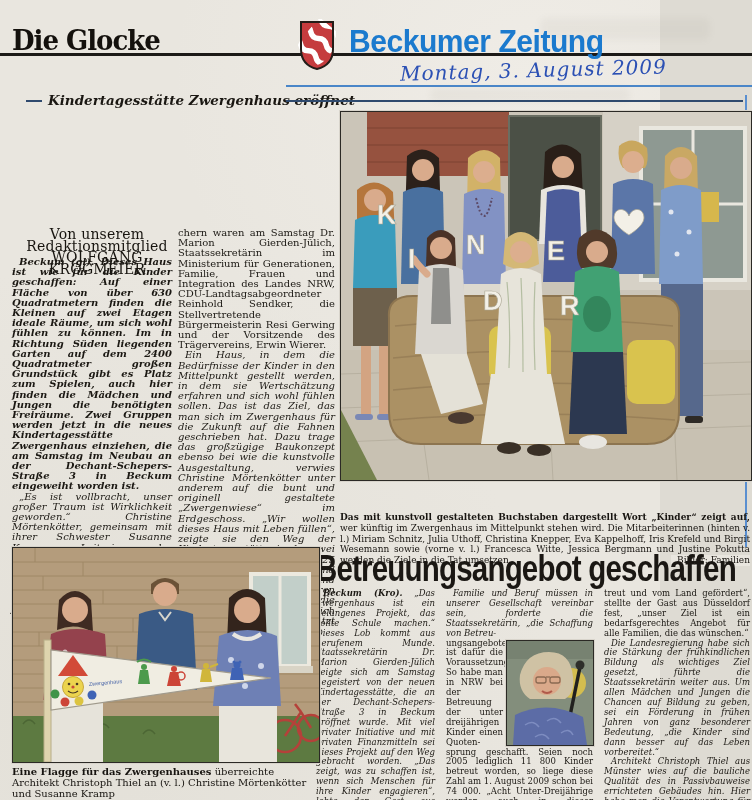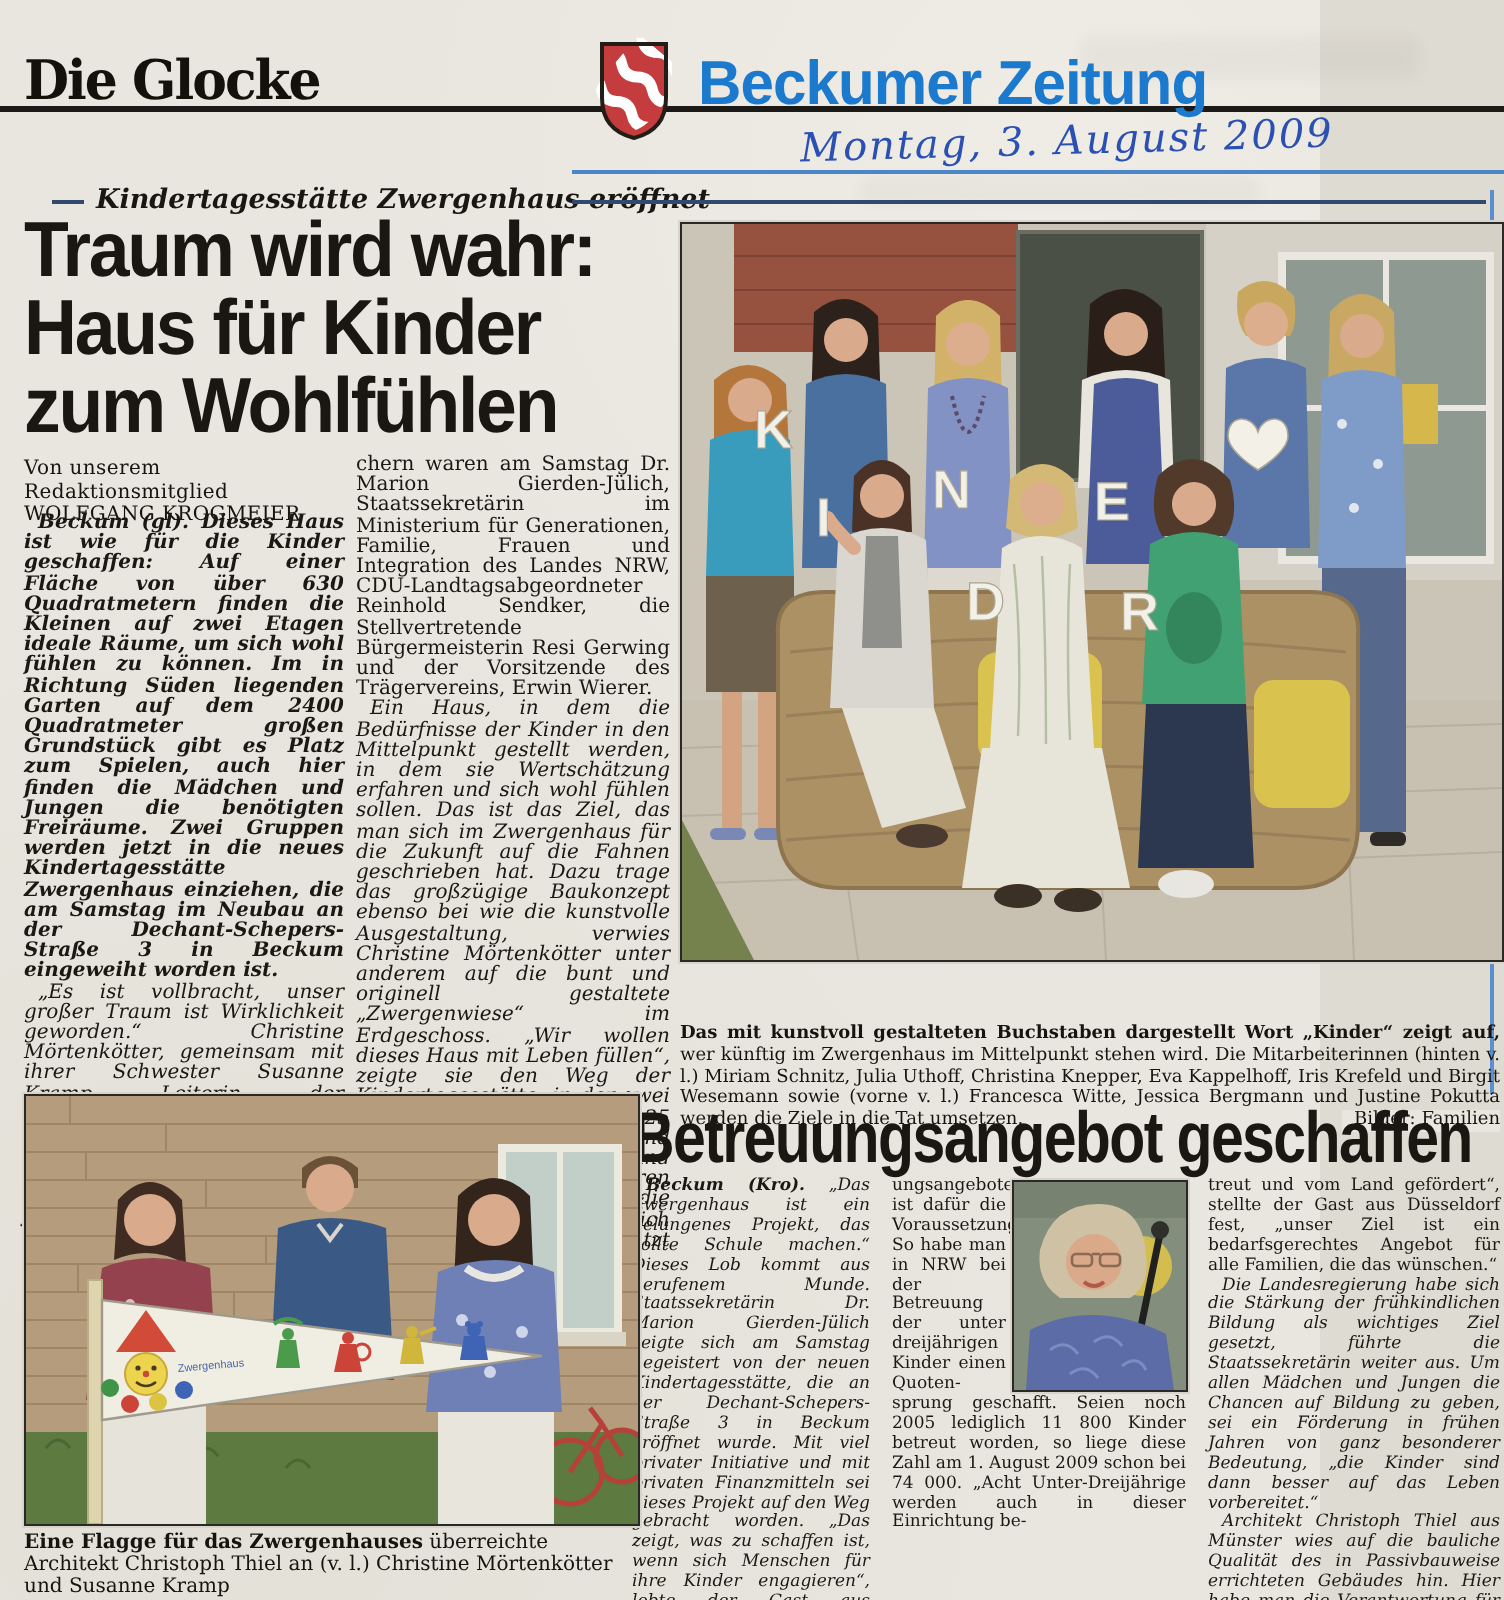--- a/index.html
+++ b/index.html
@@ -17,21 +17,21 @@
                   letter-spacing:-0.5px;color:#1b7ace;transform:scaleX(0.97);transform-origin:left;}
   .handwriting{font-family:"DejaVu Serif",serif;font-style:italic;font-size:20px;color:#2b50b4;
                letter-spacing:1px;transform:rotate(-1.6deg);white-space:nowrap;}
   .rule-blue{background:#4a86c8;height:2px;}
   .vline-blue{background:#5a8fd0;width:2px;}
   .kicker-text{font-style:italic;font-size:13.5px;font-weight:600;color:#1a1712;white-space:nowrap;}
   .kicker-rule{background:#2f4a6e;height:2px;}
   
   .h1{font-family:"Liberation Sans",sans-serif;font-weight:bold;font-size:39px;line-height:39px;
       letter-spacing:-1.2px;color:#1a1713;transform:scaleX(0.94);transform-origin:left;white-space:nowrap;}
-  .byline{font-size:10px;line-height:11.5px;letter-spacing:0.2px;}
+  .byline{font-size:14px;line-height:11.5px;letter-spacing:0.2px;text-align:center;}
   .bt{font-size:10px;line-height:10.2px;text-align:justify;color:#1b1813;}
   .bt2{font-size:8.5px;line-height:9.9px;text-align:justify;color:#1b1813;}
   p{margin:0;}
   .ind{text-indent:7px;font-style:italic;}
   .bold{font-weight:bold;}
   
   .photo{border:1px solid #2b2925;background:#b8b2a4;box-shadow:0 0 0 1px #d8d4cb;}
   .cap{font-size:9px;line-height:10.8px;text-align:justify;color:#171410;}
   .cap2{font-size:10px;line-height:11px;text-align:left;color:#171410;}
   .credit{position:absolute;right:0;bottom:0;background:#e9e6df;padding-left:6px;font-size:9px;}
@@ -70,25 +70,20 @@
 
   <div class="abs masthead-title" style="left:349px;top:24px;">Beckumer Zeitung</div>
   <div class="abs handwriting" style="left:400px;top:58px;">Montag, 3. August 2009</div>
   <div class="abs rule-blue" style="left:286px;top:85px;width:466px;"></div>
   <div class="abs vline-blue" style="left:745px;top:95px;height:452px;"></div>
 
   <div class="abs kicker-rule" style="left:26px;top:100px;width:16px;"></div>
   <div class="abs kicker-text" style="left:48px;top:92px;">Kindertagesstätte Zwergenhaus eröffnet</div>
   <div class="abs kicker-rule" style="left:286px;top:100px;width:457px;"></div>
 
-  <div class="abs" style="left:12px;top:106px;width:326px;">
-    <div class="h1">Traum wird wahr:</div>
-    <div class="h1">Haus für Kinder</div>
-    <div class="h1">zum Wohlfühlen</div>
-  </div>
   <div class="abs byline" style="left:12px;top:229px;width:170px;">
     <div>Von unserem Redaktionsmitglied</div>
     <div>WOLFGANG KROGMEIER</div>
   </div>
 
   <div class="abs bt" style="left:12px;top:257px;width:160px;">
     <p class="bold ind">Beckum (gl). Dieses Haus ist wie für die Kinder geschaffen: Auf einer Fläche von über 630 Quadratmetern finden die Kleinen auf zwei Etagen ideale Räume, um sich wohl fühlen zu können. Im in Richtung Süden liegenden Garten auf dem 2400 Quadratmeter großen Grundstück gibt es Platz zum Spielen, auch hier finden die Mädchen und Jungen die benötigten Freiräume. Zwei Gruppen werden jetzt in die neues Kindertagesstätte Zwergenhaus einziehen, die am Samstag im Neubau an der Dechant-Schepers-Straße 3 in Beckum eingeweiht worden ist.</p>
     <p class="ind">„Es ist vollbracht, unser großer Traum ist Wirklichkeit geworden.“ Christine Mörtenkötter, gemeinsam mit ihrer Schwester Susanne Kramp Leiterin der Kindertagesstätte, begrüßte die zahlreichen Gäste zur Eröffnung des neuen Kindergartens, der schöner geworden sei, als man es sich jemals erträumt habe.</p>
     <p class="ind">Unter den zahlreichen Besu-</p>
   </div>
@@ -209,20 +204,21 @@
   </div>
 
   <div class="abs h2x" style="left:316px;top:551px;">Betreuungsangebot geschaffen</div>
 
   <div class="abs bt2" style="left:316px;top:589px;width:119px;">
     <p class="ind"><span class="bold">Beckum (Kro).</span><span> „Das Zwergenhaus ist ein gelungenes Projekt, das sollte Schule machen.“ Dieses Lob kommt aus berufenem Munde. Staatssekretärin Dr. Marion Gierden-Jülich zeigte sich am Samstag begeistert von der neuen Kindertagesstätte, die an der Dechant-Schepers-Straße 3 in Beckum eröffnet wurde. Mit viel privater Initiative und mit privaten Finanzmitteln sei dieses Projekt auf den Weg gebracht worden. „Das zeigt, was zu schaffen ist, wenn sich Menschen für ihre Kinder engagieren“, lobte der Gast aus Düsseldorf.</span></p>
 
   </div>
 
   <div class="abs bt2" style="left:446px;top:589px;width:147px;">
+    <p class="ind">Familie und Beruf müssen in unserer Gesellschaft vereinbar sein, forderte die Staatssekretärin, „die Schaffung von Betreu-</p>
     <div class="wraprow">
       <div class="narrow">ungsangeboten ist dafür die Voraussetzung.“ So habe man in NRW bei der Betreuung der unter dreijährigen Kinder einen Quoten-</div>
       <figure class="photo" style="width:86px;height:104px;margin:1px 0 2px 0;flex:none;">
         <svg width="86" height="104" viewBox="0 0 86 104" aria-hidden="true">
           <rect x="0" y="0" width="86" height="104" fill="#838e7c"></rect>
           <rect x="0" y="0" width="86" height="18" fill="#6f7a6a" opacity="0.6"></rect>
           <circle cx="64" cy="42" r="15" fill="#dcc24a" opacity="0.9"></circle>
           <path d="M57,104 L73,26" stroke="#20201e" stroke-width="3.5"></path>
           <circle cx="73" cy="24" r="4.5" fill="#2e2e2a"></circle>
           <path d="M13,34 Q19,11 42,11 Q64,11 66,36 Q68,52 58,58 L23,58 Q11,50 13,34 Z" fill="#cfc2a4"></path>

